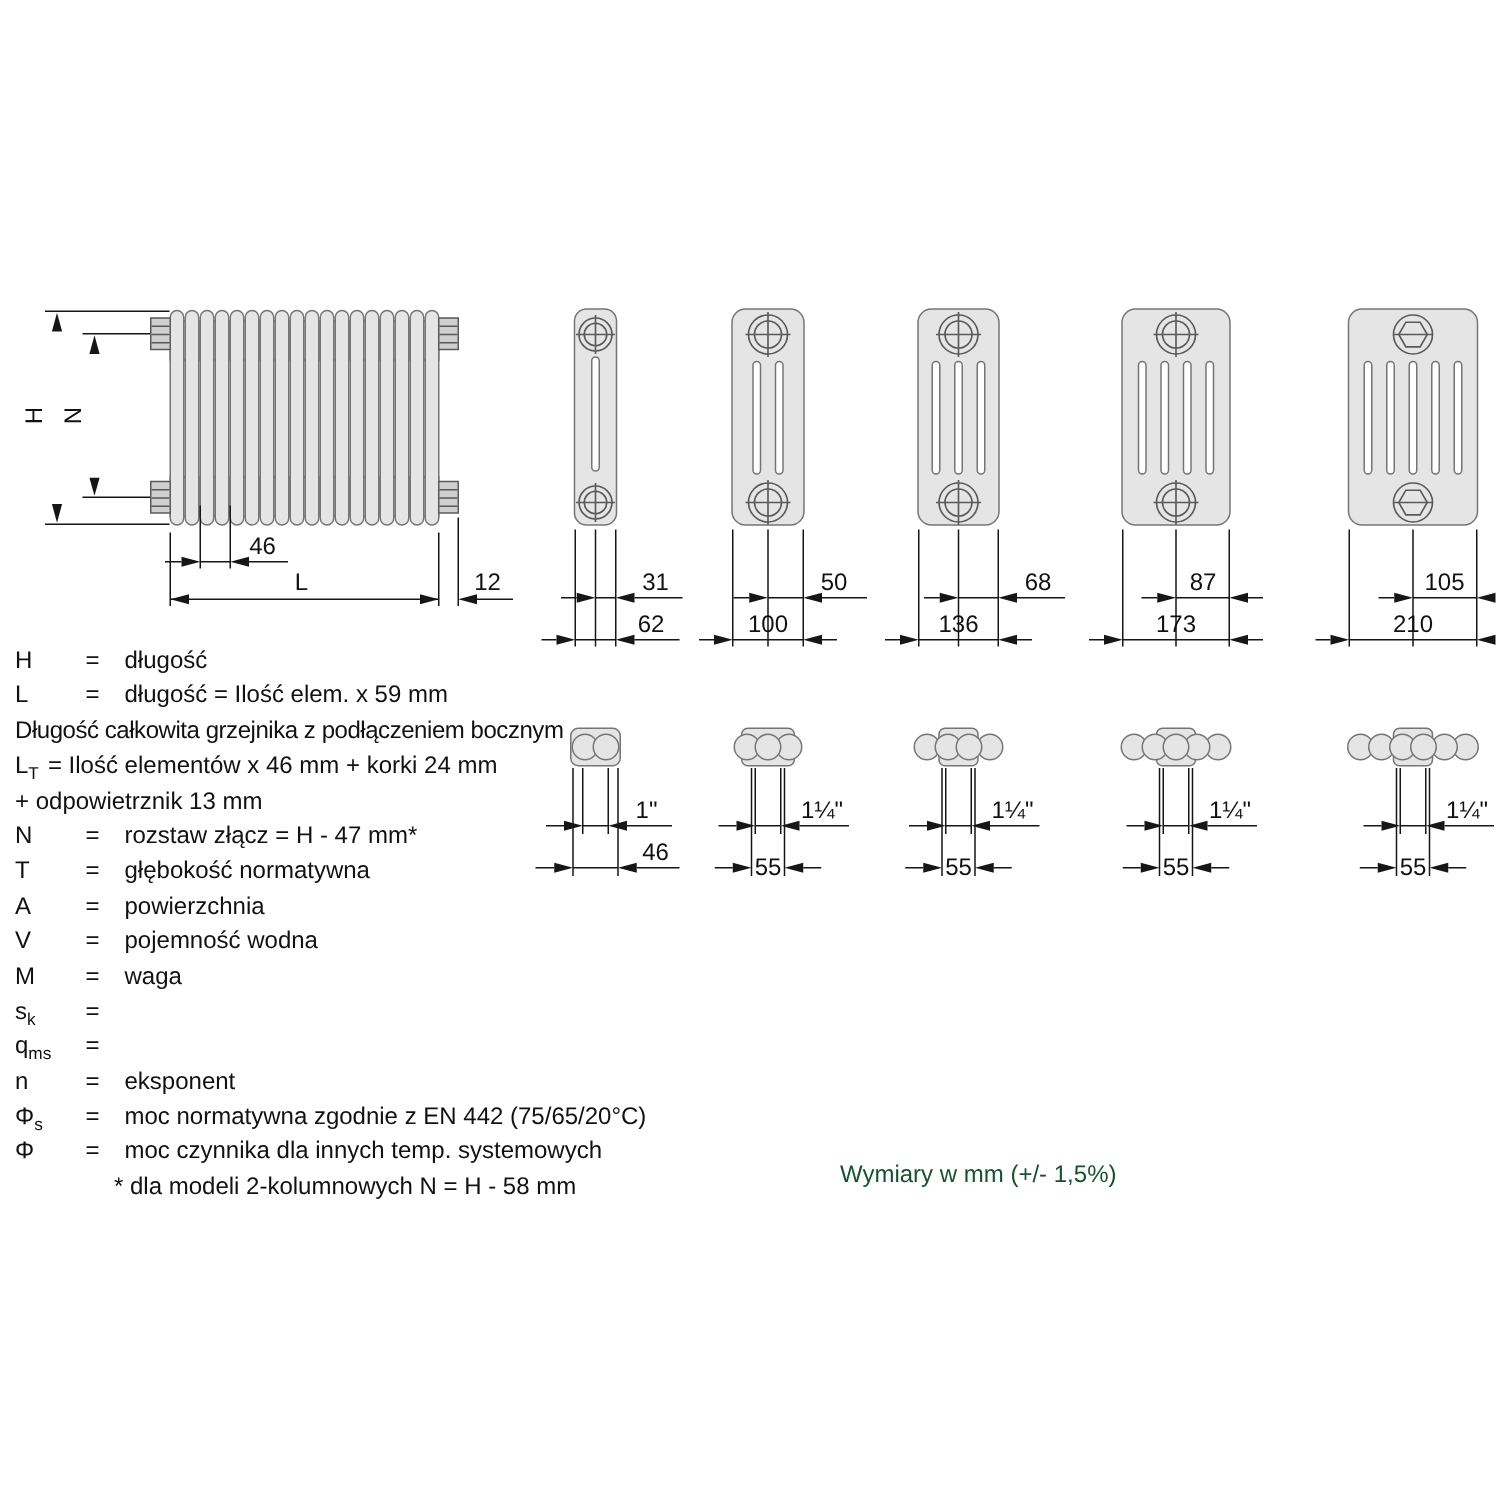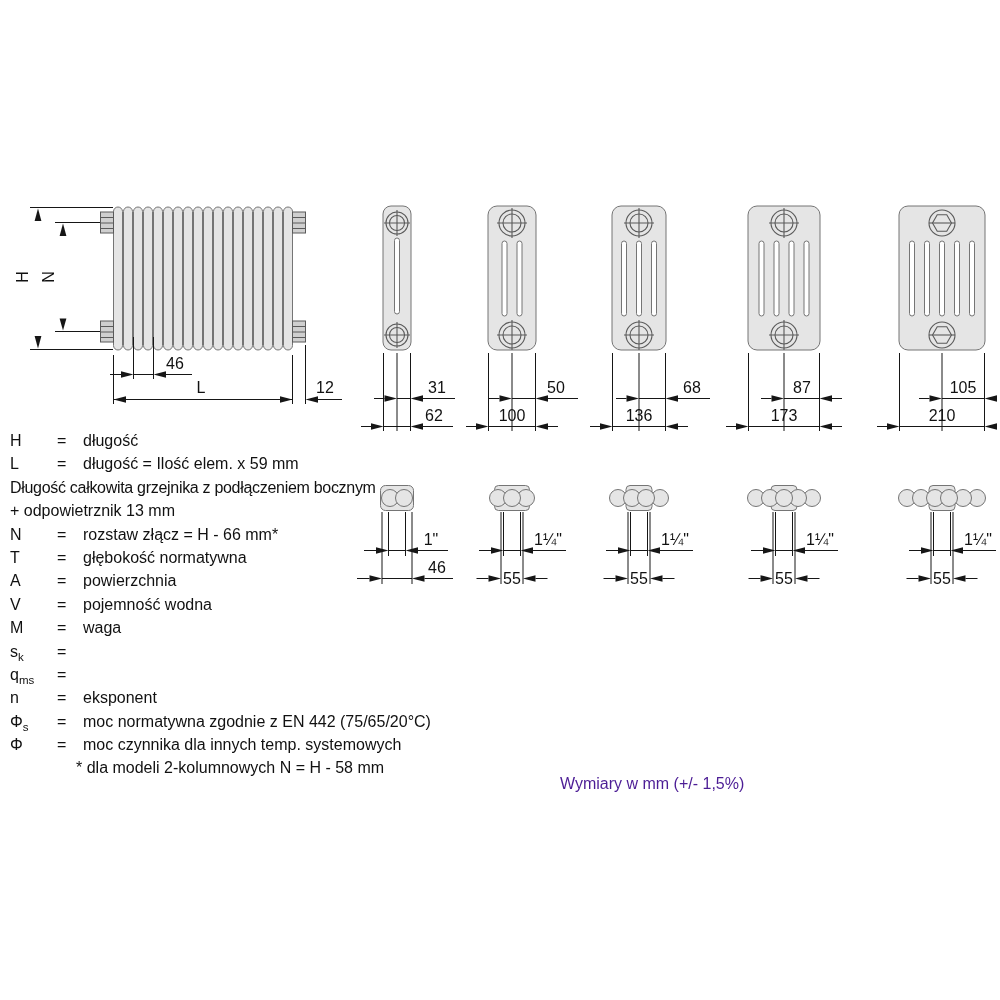--- a/index.html
+++ b/index.html
@@ -16,21 +16,21 @@
   svg .dtext{font:16px "Liberation Sans",sans-serif;fill:#111;}
   .legend{position:absolute;left:10px;top:429px;width:545px;font-size:16px;line-height:23.4px;color:#111;}
   .lrow{display:flex;height:23.4px;white-space:nowrap;}
   .lrow .sym{width:47px;flex:none;}
   .lrow .eq{width:26px;flex:none;}
   .lrow.plain{display:block;}
   .lrow.tight{letter-spacing:-0.3px;}
   .lrow.indent{display:block;padding-left:66px;}
   .sb{font-size:11.5px;position:relative;top:4px;}
   .gap{margin-left:6px;}
-  .footer-note{position:absolute;left:560px;top:775px;font-size:16px;color:#4c1d95;white-space:nowrap;}
+  .footer-note{position:absolute;left:560px;top:775px;font-size:16px;color:#14532d;white-space:nowrap;}
 </style>
 </head>
 <body>
 
 <div class="canvas">
 
 <svg width="1000" height="620" viewBox="0 0 1000 620">
   <defs>
     <g id="radElem">
       <rect class="body" x="0.5" y="214" width="19" height="26"></rect>
@@ -307,26 +307,29 @@
     </div>
     <div class="lrow">
       <span class="sym"><span>L</span></span>
       <span class="eq">=</span>
       <span>długość = Ilość elem. x 59 mm</span>
     </div>
     <div class="lrow plain tight">
       <span>Długość całkowita grzejnika z podłączeniem bocznym</span>
     </div>
     <div class="lrow plain">
+      <span><span>L</span><span class="sb">T</span></span><span class="gap">= Ilość elementów x 46 mm + korki 24 mm</span>
+    </div>
+    <div class="lrow plain">
       <span>+ odpowietrznik 13 mm</span>
     </div>
     <div class="lrow">
       <span class="sym"><span>N</span></span>
       <span class="eq">=</span>
-      <span>rozstaw złącz = H - 66 mm*</span>
+      <span>rozstaw złącz = H - 47 mm*</span>
     </div>
     <div class="lrow">
       <span class="sym"><span>T</span></span>
       <span class="eq">=</span>
       <span>głębokość normatywna</span>
     </div>
     <div class="lrow">
       <span class="sym"><span>A</span></span>
       <span class="eq">=</span>
       <span>powierzchnia</span>

